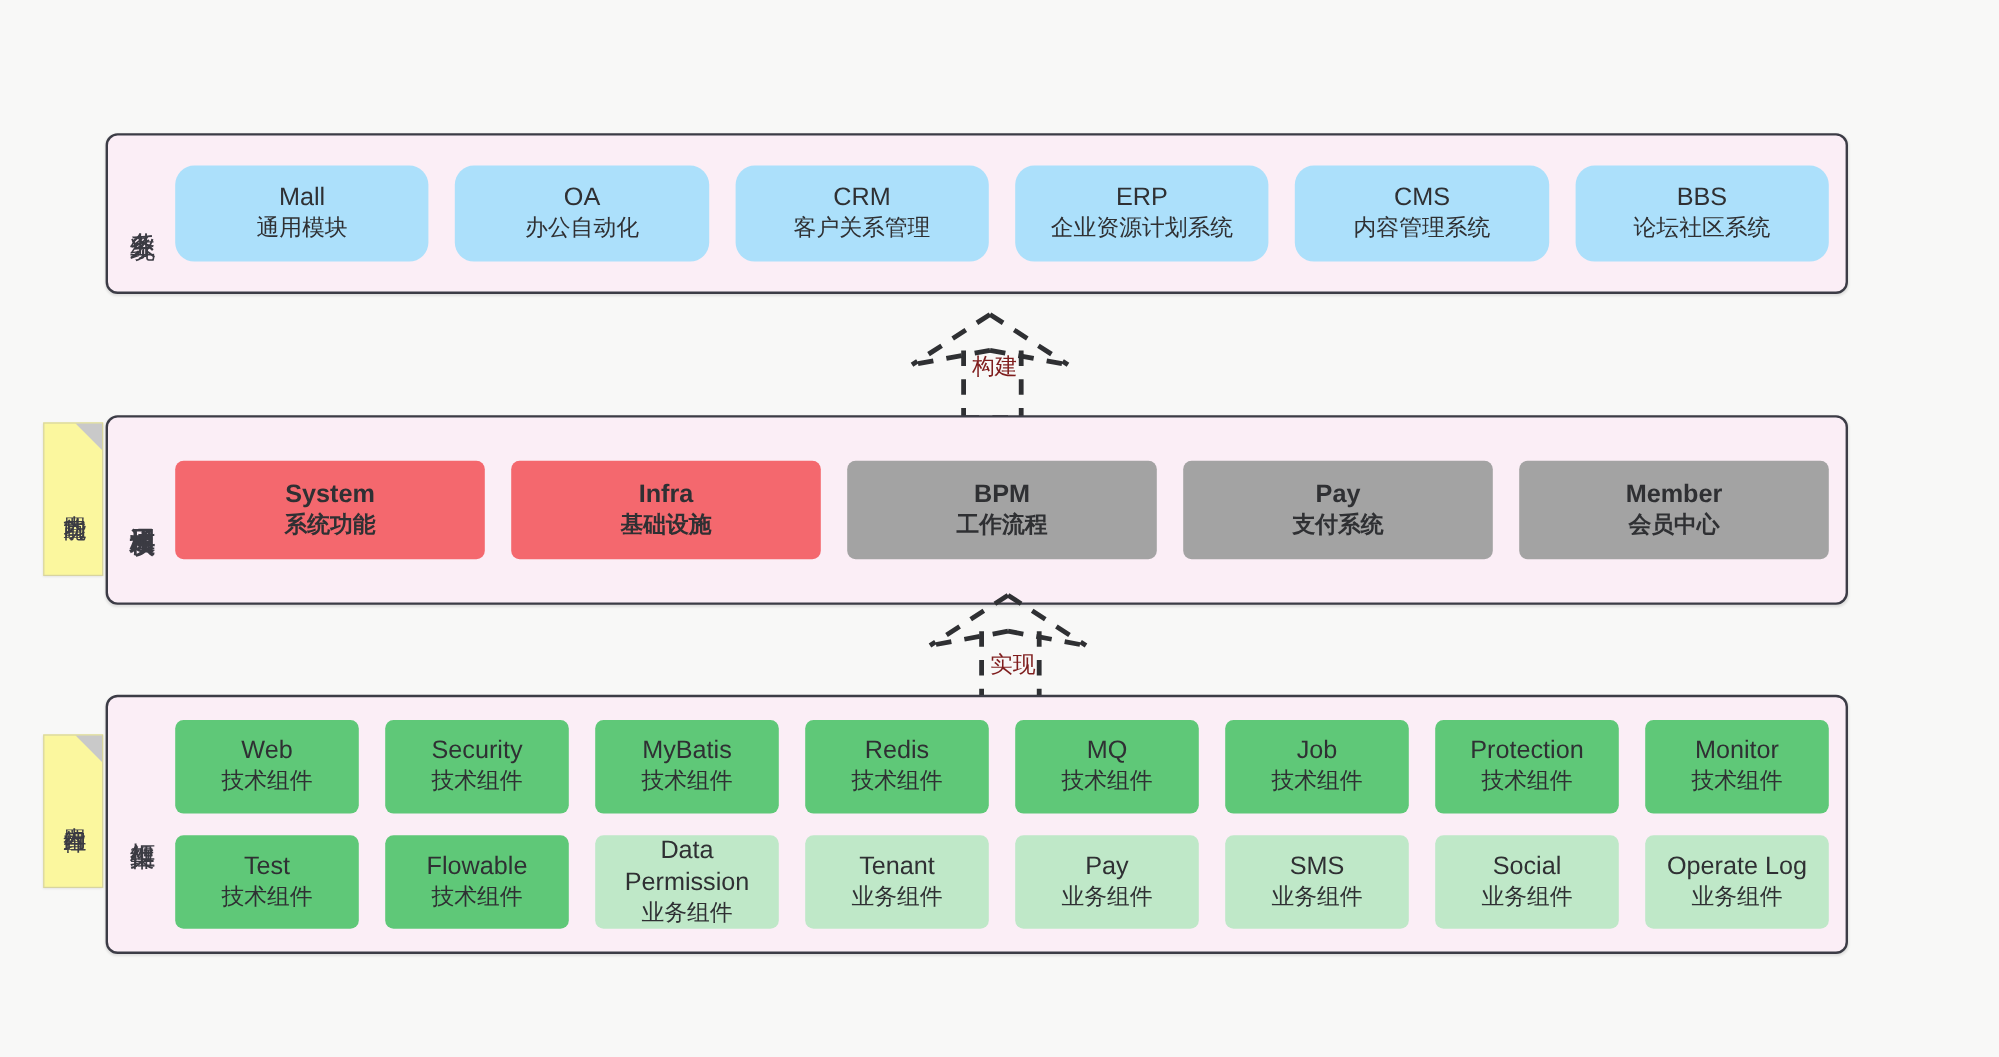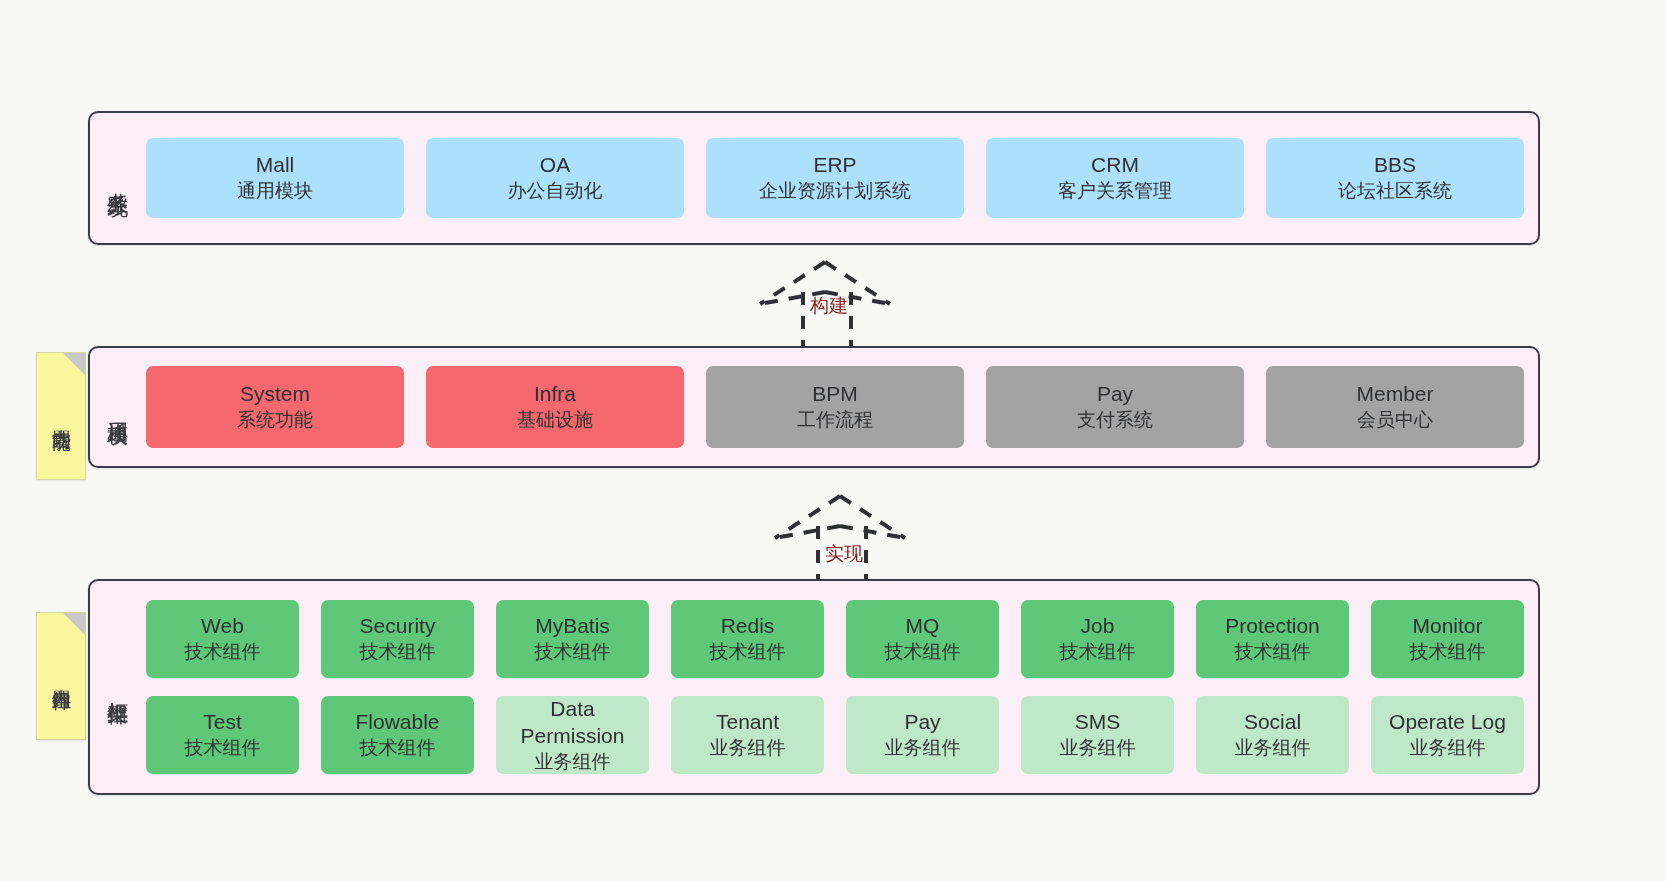--- a/index.html
+++ b/index.html
@@ -83,21 +83,21 @@
     font-size: 21px;
   }
   .node .sub {
     font-size: 19px;
   }
 
   .h-tall { height: 80px; }
   .h-mid  { height: 82px; }
   .h-sm   { height: 78px; }
 
-  .c-blue       { background: #ace0fb; }
+  .c-blue       { background: #ace0fb; border-radius: 16px; }
   .c-red        { background: #f4686e; }
   .c-pink       { background: #a3a3a3; }
   .c-green      { background: #5fc878; }
   .c-greenlight { background: #bfe8c8; }
 
   
   .sticky {
     position: absolute;
     background: #fbf79e;
     border: 1px solid #d8d4a0;
@@ -155,29 +155,33 @@
           <span class="title">Mall</span>
           <span class="sub">通用模块</span>
         </div>
 
         <div class="node c-blue h-tall">
           <span class="title">OA</span>
           <span class="sub">办公自动化</span>
         </div>
 
         <div class="node c-blue h-tall">
+          <span class="title">CRM</span>
+          <span class="sub">客户关系管理</span>
+        </div>
+
+        <div class="node c-blue h-tall">
           <span class="title">ERP</span>
           <span class="sub">企业资源计划系统</span>
         </div>
 
         <div class="node c-blue h-tall">
-          <span class="title">CRM</span>
-          <span class="sub">客户关系管理</span>
-        </div>
-
+          <span class="title">CMS</span>
+          <span class="sub">内容管理系统</span>
+        </div>
 
         <div class="node c-blue h-tall">
           <span class="title">BBS</span>
           <span class="sub">论坛社区系统</span>
         </div>
 
       </div>
     </div>
   </div>
 
@@ -191,21 +195,21 @@
       <path d="M96 34 L96 92" stroke="#2f3033" stroke-width="4" stroke-dasharray="13 11"></path>
       <path d="M48 90 L96 90" stroke="#2f3033" stroke-width="4" stroke-dasharray="13 11"></path>
     </svg>
     <span class="arrow-label" style="left:55px; top:35px;">构建</span>
   </div>
 
   <div class="sticky" style="left:36px; top:352px; width:50px; height:128px;">
     <span>内置功能</span>
   </div>
 
-  <div class="layer" style="left:88px; top:346px; width:1452px; height:122px;">
+  <div class="layer" style="left:88px; top:346px; width:1452px; height:158px;font-weight:bold;">
     <div class="layer-label">通用模块</div>
     <div class="layer-body">
       <div class="node-row">
 
         <div class="node c-red h-mid">
           <span class="title">System</span>
           <span class="sub">系统功能</span>
         </div>
 
         <div class="node c-red h-mid">

